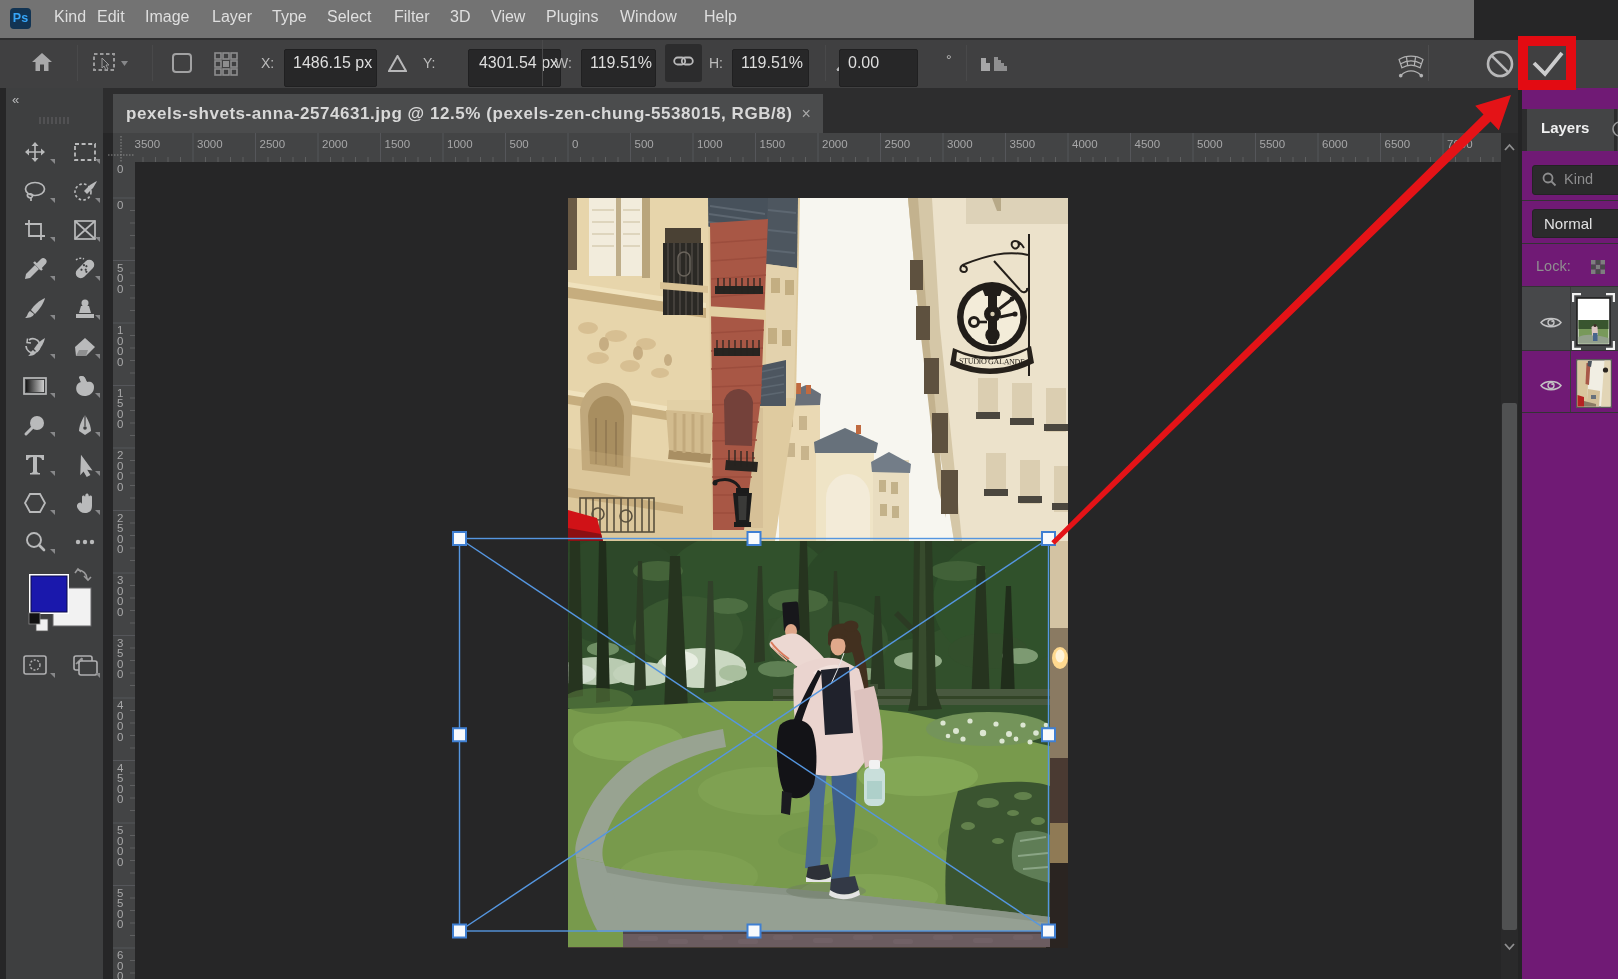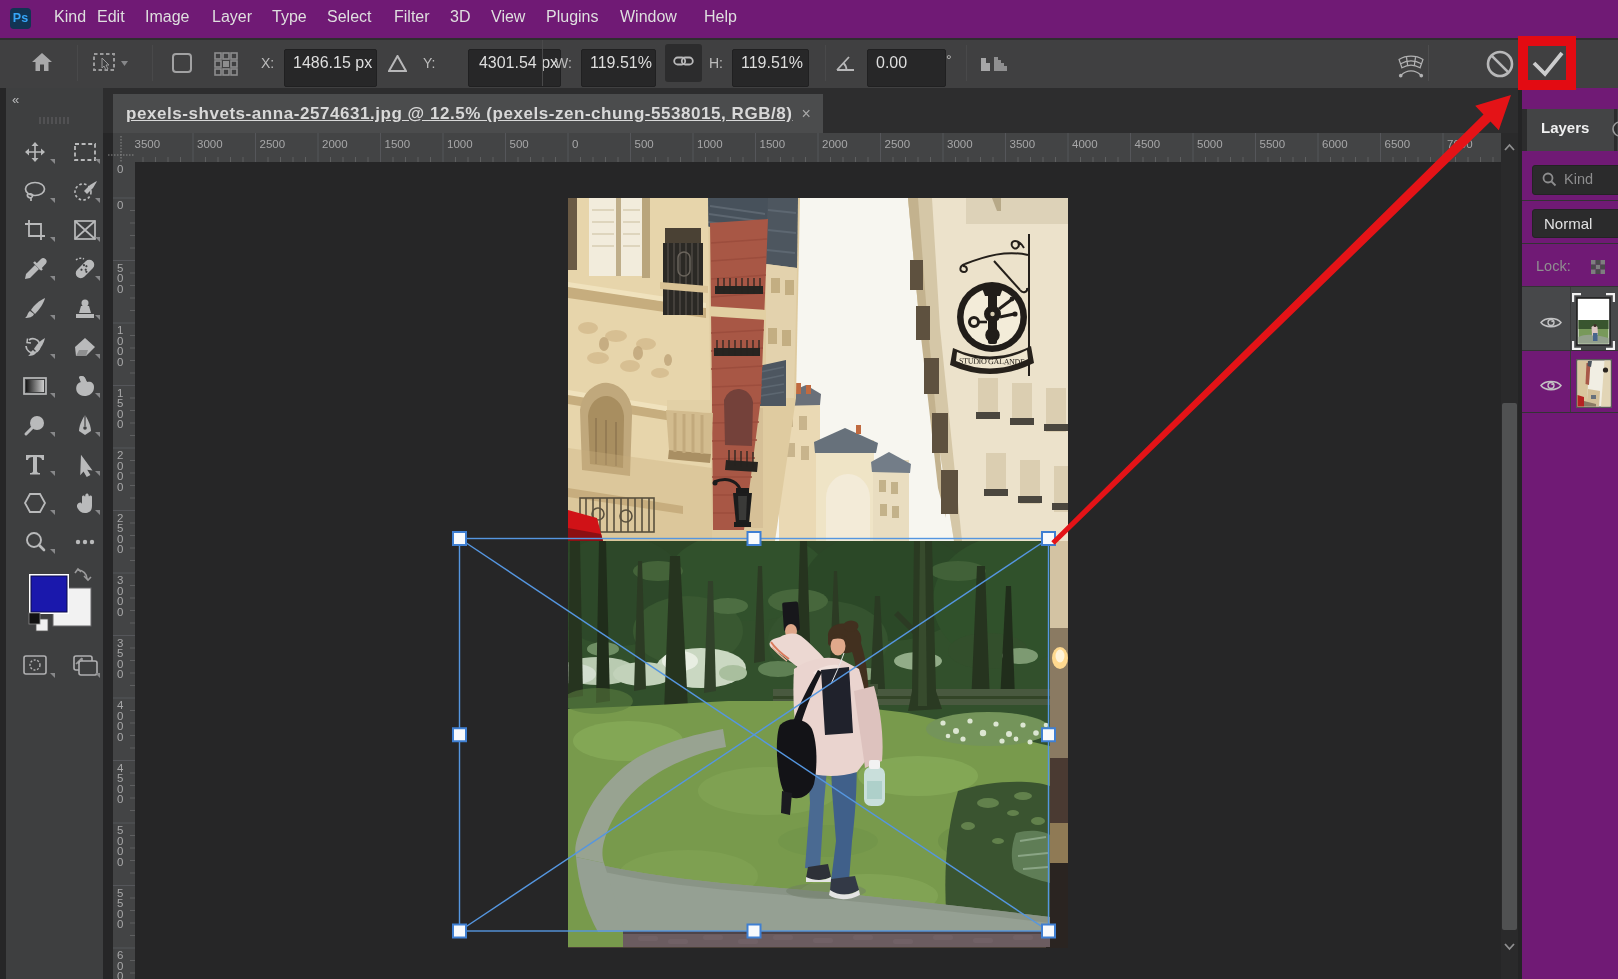--- a/index.html
+++ b/index.html
@@ -1,20 +1,20 @@
 <!DOCTYPE html>
 <html><head>
 <meta charset="utf-8">
 <style>
   html,body{margin:0;padding:0;}
   body{width:1618px;height:979px;overflow:hidden;background:#262627;font-family:"Liberation Sans",sans-serif;}
   #app{position:relative;width:1618px;height:979px;}
   .abs{position:absolute;}
   
-  #menubar{left:0;top:0;width:1618px;height:40px;background:#701a75;border-bottom:2px solid #2e2e2f;box-sizing:border-box;}
+  #menubar{left:0;top:0;width:1474px;height:40px;background:#737373;border-bottom:2px solid #2e2e2f;box-sizing:border-box;}
   #optbar{left:0;top:40px;width:1618px;height:48px;background:#404041;border-bottom:1px solid #2c2c2d;}
   .menuitem{position:absolute;top:8px;color:#dfdfdf;font-size:16px;}
   .optlabel{position:absolute;color:#bcbcbc;font-size:14px;top:15px;}
   .optinput{position:absolute;top:9px;height:38px;background:#272728;border:1px solid #202021;border-radius:2px;color:#dedede;font-size:16px;line-height:26px;padding-left:8px;box-sizing:border-box;}
   .vsep{position:absolute;width:1px;background:#4d4d4e;}
   
   #toolcol{left:0;top:88px;width:6px;height:891px;background:#262627;}
   #toolbar{left:6px;top:88px;width:97px;height:891px;background:#3e3f40;}
   
   #tabbar{left:103px;top:88px;width:1415px;height:45px;background:#2d2d2e;}
@@ -96,21 +96,21 @@
           </g>
         </svg>
     </div>
     <span class="optlabel" style="left:709px;">H:</span>
     <div class="optinput" style="left:732px;width:77px;">119.51%</div>
     <div class="vsep" style="left:825px;top:5px;height:36px;background:#49494a;"></div>
 
     <svg class="abs" style="left:836px;top:15px;" width="20" height="16" viewBox="0 0 20 16">
         <path d="M1 15 L18 15 M1 15 L13 2 M10.5 15 A 10 10 0 0 0 7.5 8" fill="none" stroke="#b8b8b9" stroke-width="1.8"></path>
       </svg>
-    <div class="optinput" style="left:867px;width:79px;">0.00</div>
+    <div class="optinput" style="left:839px;width:79px;">0.00</div>
     <span class="optlabel" style="left:946px;top:12px;">°</span>
     <div class="vsep" style="left:966px;top:5px;height:36px;background:#49494a;"></div>
 
     <svg class="abs" style="left:980px;top:13px;" width="28" height="19" viewBox="0 0 28 19">
       <path d="M1 18 L1 5 L6 5 L6 10 L10 10 L10 18 Z" fill="#a6a6a7"></path>
       <path d="M14 18 L14 4 L18 4 L18 7 L21 7 L21 10 L24 10 L24 13 L27 13 L27 18 Z" fill="#8f8f90"></path>
     </svg>
 
     <svg class="abs" style="left:1397px;top:12px;" width="28" height="30" viewBox="0 0 34 30">
       <g fill="none" stroke="#b2b2b3" stroke-width="1.5">
@@ -315,21 +315,21 @@
 
       <g transform="translate(79,577)">
         <rect x="-11" y="-9" width="18" height="14" rx="2" fill="none" stroke="#b0b0b1" stroke-width="1.6"></rect>
         <rect x="-6" y="-4" width="18" height="14" rx="2" fill="#3e3f40" stroke="#b0b0b1" stroke-width="1.6"></rect>
       </g>
       <path d="M44 585 l5 5 v-5 Z" fill="#87888a"></path>
         <path d="M89 585 l5 5 v-5 Z" fill="#87888a"></path>
     </svg>
   </div>
   <div class="abs" id="tabbar"></div>
-  <div class="abs" id="doctab"><span style="margin-left:13px;text-decoration:underline;">pexels-shvets-anna-2574631.jpg @ 12.5% (pexels-zen-chung-5538015, RGB/8)</span><span style="color:#a9a9a9;margin-left:9px;font-weight:normal;font-size:16px;">×</span></div>
+  <div class="abs" id="doctab"><span style="margin-left:13px;">pexels-shvets-anna-2574631.jpg @ 12.5% (pexels-zen-chung-5538015, RGB/8)</span><span style="color:#a9a9a9;margin-left:9px;font-weight:normal;font-size:16px;">×</span></div>
   <div class="abs" id="rulcorner"></div>
 <svg class="abs" style="left:108px;top:133px;" width="32" height="29" viewBox="0 0 32 29">
 <g stroke="#8a8a8b" stroke-width="1" stroke-dasharray="1.5 1.5">
 <line x1="0" y1="22" x2="32" y2="22"></line>
 <line x1="13" y1="3" x2="13" y2="29"></line>
 </g>
     </svg>
   <svg class="abs" style="left:135px;top:133px;" width="1366" height="29" viewBox="0 0 1366 29">
 <rect width="1366" height="29" fill="#434445"></rect>
 <line x1="-4.5" y1="0" x2="-4.5" y2="29" stroke="#55565a" stroke-width="1"></line>

